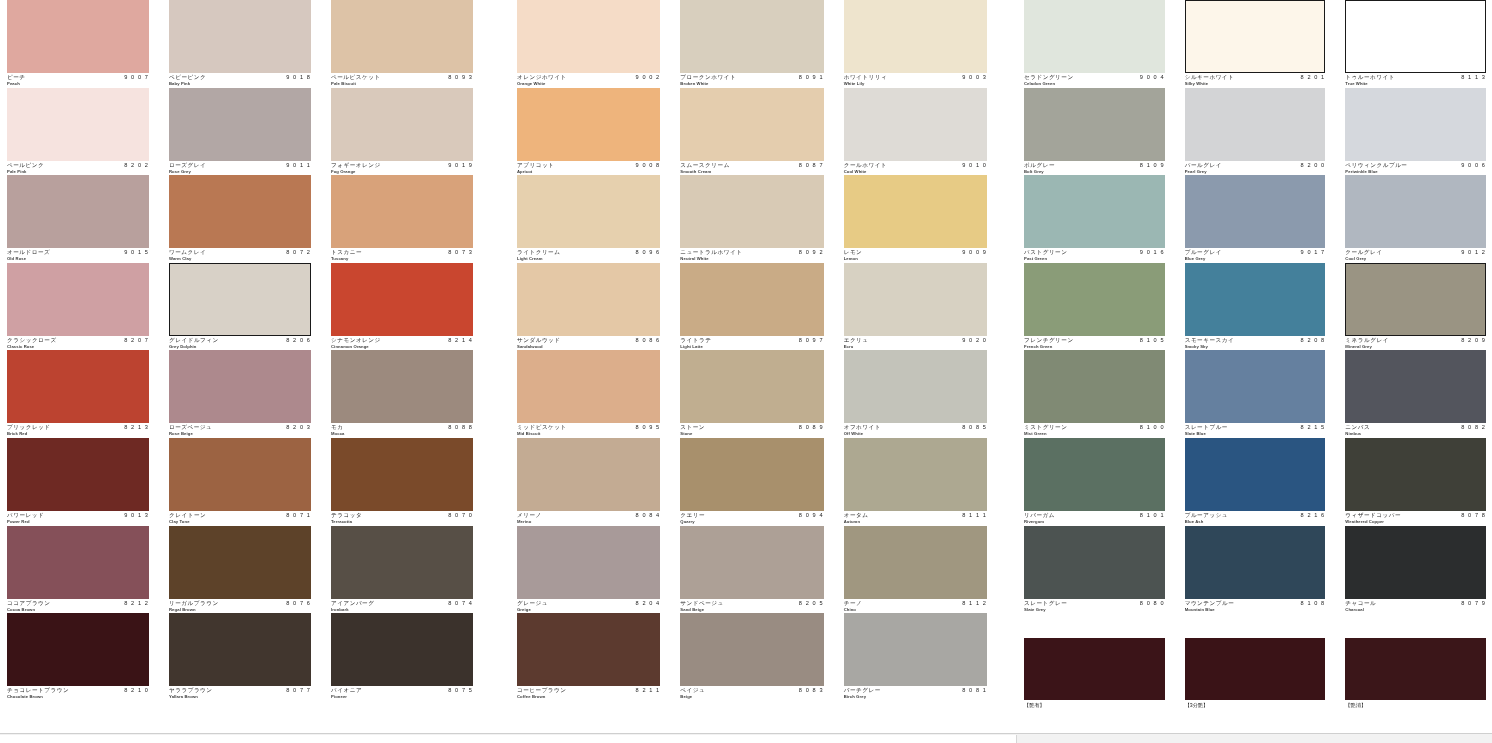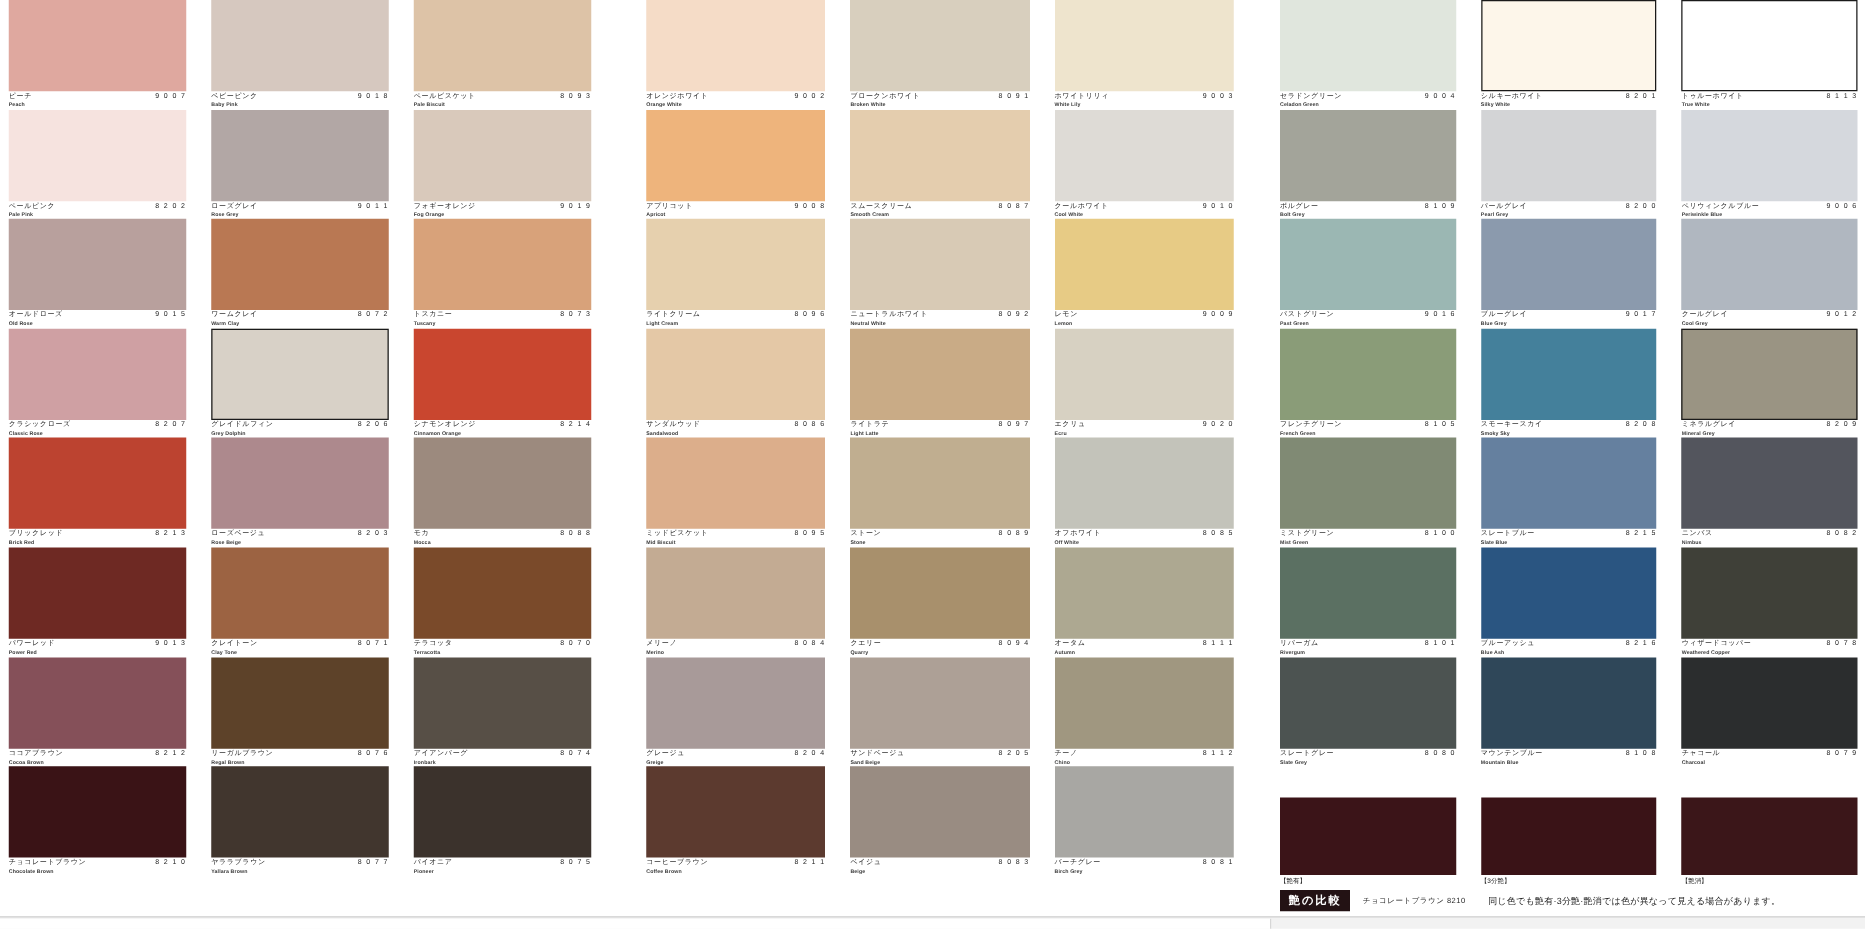--- a/index.html
+++ b/index.html
@@ -745,24 +745,19 @@
       </div>
       <div class="gloss-cell">
         <span class="gloss-chip" id="gloss-chip-1" style="background: rgb(58, 19, 23);"></span>
         <div class="gloss-label">【3分艶】</div>
       </div>
       <div class="gloss-cell">
         <span class="gloss-chip" id="gloss-chip-2" style="background: rgb(59, 22, 25);"></span>
         <div class="gloss-label">【艶消】</div>
       </div>
     </div>
-    <div id="gloss-footer">
-      <span id="gloss-tag">艶の比較</span>
-      <span id="gloss-sample-name">チョコレートブラウン 8210</span>
-      <span id="gloss-note">同じ色でも艶有·3分艶·艶消では色が異なって見える場合があります。</span>
-    </div>
   </div>
 
   <div id="bottom-bar">
     <div id="bottom-bar-inner"></div>
   </div>
 
 </div>
 
 </body></html>

